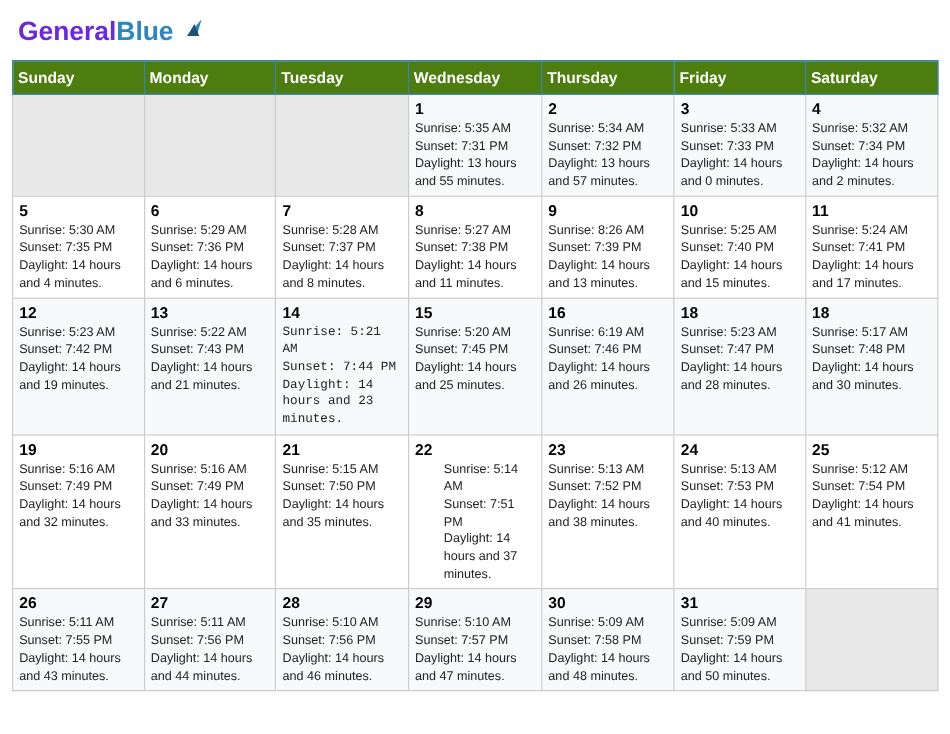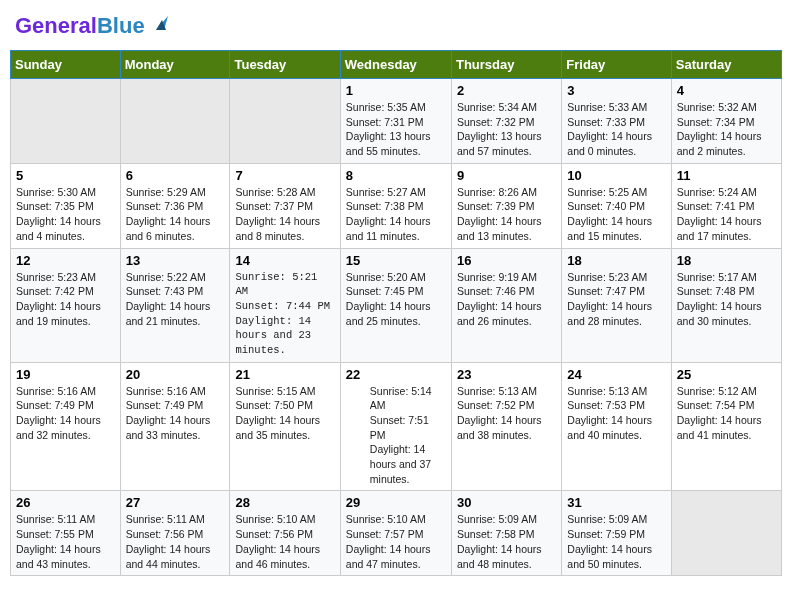--- a/index.html
+++ b/index.html
@@ -222,21 +222,21 @@
 Daylight: 14 hours and 23 minutes.</div>
         </td>
         <td>
           <div class="day-num">15</div>
           <div class="day-info" style="white-space: pre-line;">Sunrise: 5:20 AM
 Sunset: 7:45 PM
 Daylight: 14 hours and 25 minutes.</div>
         </td>
         <td>
           <div class="day-num">16</div>
-          <div class="day-info" style="white-space: pre-line;">Sunrise: 9:19 AM
+          <div class="day-info" style="white-space: pre-line;">Sunrise: 6:19 AM
 Sunset: 7:46 PM
 Daylight: 14 hours and 26 minutes.</div>
         </td>
         <td>
           <div class="day-num">18</div>
           <div class="day-info" style="white-space: pre-line;">Sunrise: 5:23 AM
 Sunset: 7:47 PM
 Daylight: 14 hours and 28 minutes.</div>
         </td>
         <td>

